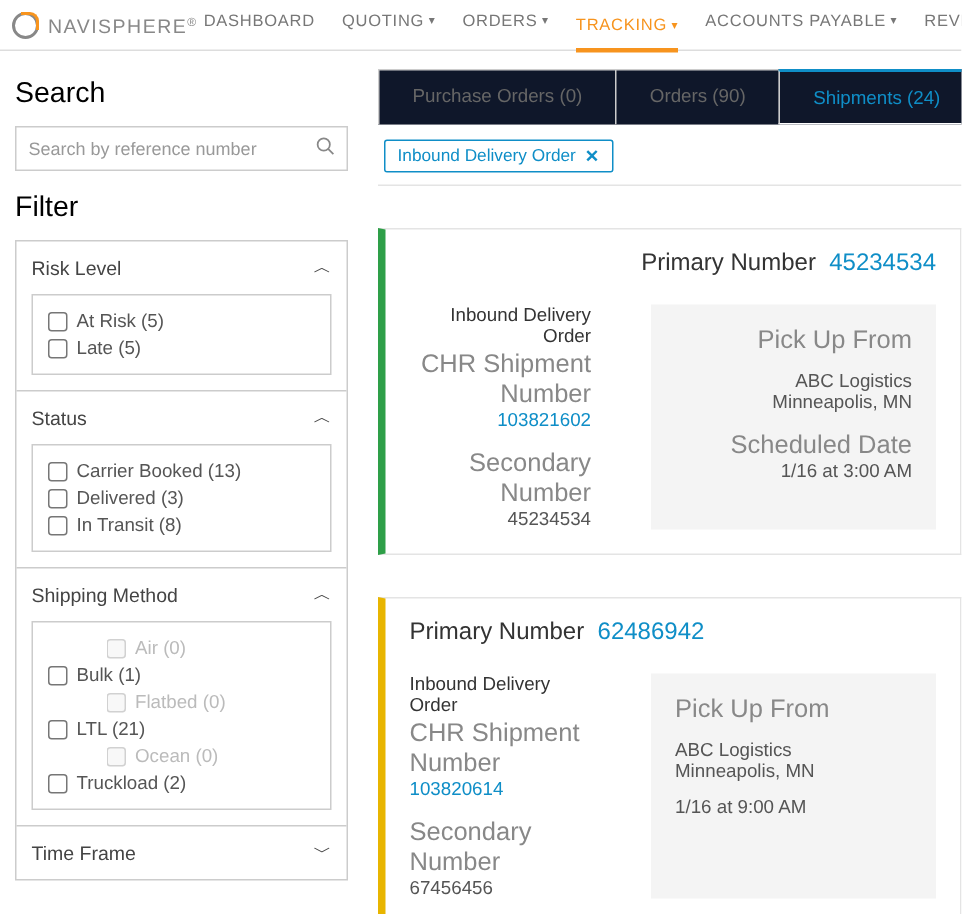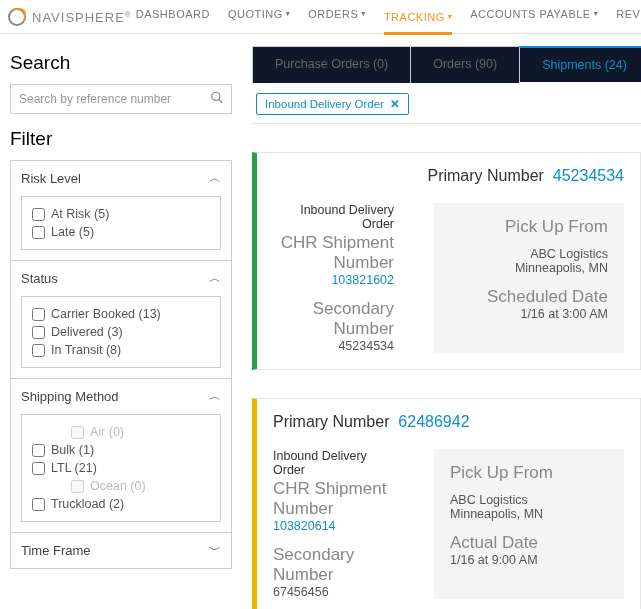--- a/index.html
+++ b/index.html
@@ -145,20 +145,24 @@
         </div>
         <div class="filter-body">
           <label class="opt disabled">
               <input type="checkbox" disabled="" style="">
               <span>Air (0)</span>
             </label>
           <label class="opt">
               <input type="checkbox" style="">
               <span>Bulk (1)</span>
             </label>
+          <label class="opt disabled">
+              <input type="checkbox" disabled="" style="">
+              <span>Flatbed (0)</span>
+            </label>
           <label class="opt">
               <input type="checkbox" style="">
               <span>LTL (21)</span>
             </label>
           <label class="opt disabled">
               <input type="checkbox" disabled="" style="">
               <span>Ocean (0)</span>
             </label>
           <label class="opt">
               <input type="checkbox" style="">
@@ -230,21 +234,20 @@
               <div class="bl-gap"></div>
               <div class="bl-sub">Secondary Number</div>
               <div>67456456</div>
             </div>
             <div class="block right">
               <div class="bl-sub">Pick Up From</div>
               <div class="bl-gap"></div>
               <div>ABC Logistics</div>
               <div>Minneapolis, MN</div>
               <div class="bl-gap"></div>
-              <div class="bl-sub">Actual Date</div>
               <div>1/16  at 9:00 AM</div>
             </div>
           </div>
         </div>
       </div>
 
       <div class="card red" style="padding-bottom:40px;">
         <div class="card-inner">
           <div class="primary-line"><span>Primary Number</span>&nbsp;&nbsp;<span class="num">67456456</span></div>
 

